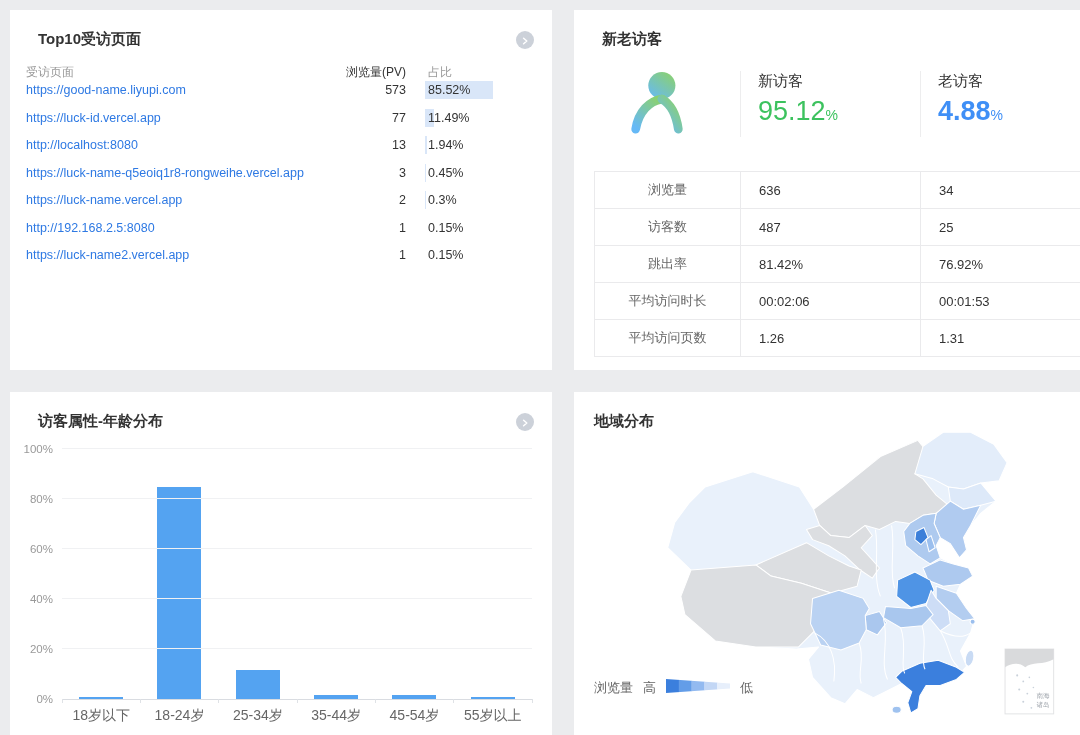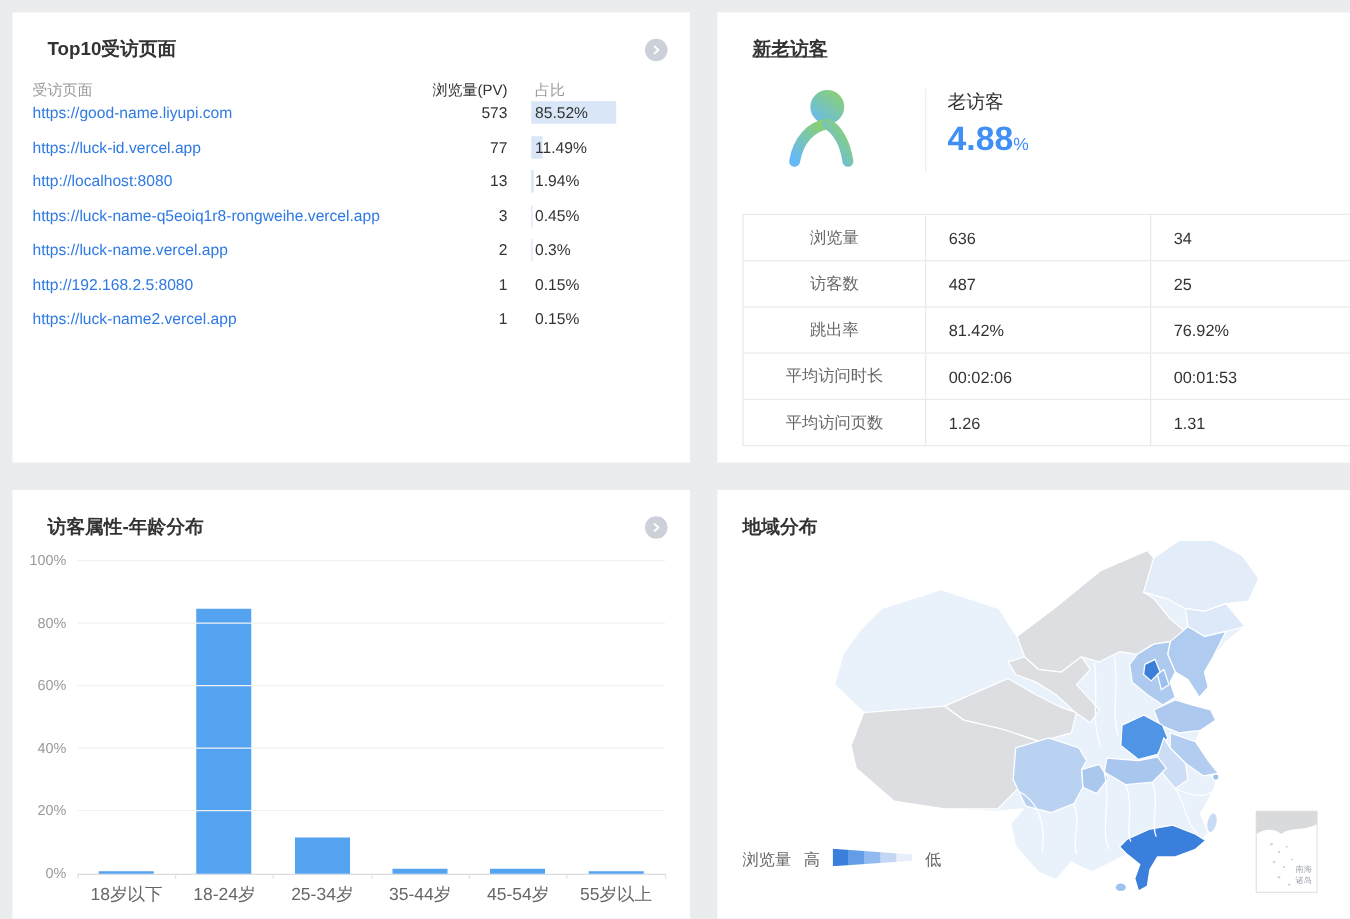--- a/index.html
+++ b/index.html
@@ -126,38 +126,44 @@
         <div class="pages-row">
           <a class="cell-page" style="color: rgb(46, 121, 227);">https://luck-name2.vercel.app</a>
           <div class="cell-pv">1</div>
           <div class="cell-ratio"><span class="ratio-text">0.15%</span></div>
         </div>
       </div>
   </div>
 </div>
 
 <div class="card" id="card-visitors">
-  <div class="card-header" style="padding-right:28px;text-decoration:underline;">
+  <div class="card-header" style="padding-right:28px;">
     <div class="card-title">新老访客</div>
   </div>
   <div class="stat-row">
     <div class="stat-icon-box">
       <span>
         <svg width="62" height="66" viewBox="0 0 64 68">
           <defs>
             <linearGradient id="persongrad" x1="85%" y1="0%" x2="10%" y2="100%">
               <stop offset="0" id="pg-stop0" stop-color="#8bd16e"></stop>
               <stop offset="1" id="pg-stop1" stop-color="#66b9f6"></stop>
             </linearGradient>
           </defs>
           <circle cx="37" cy="17" r="14" fill="url(#persongrad)"></circle>
           <path d="M10 62 C13 44 24 33 37 31" stroke="url(#persongrad)" stroke-width="9" stroke-linecap="round" fill="none"></path>
           <path d="M37 31 C46 36 52 48 54 62" stroke="url(#persongrad)" stroke-width="9" stroke-linecap="round" fill="none"></path>
         </svg>
       </span>
+    </div>
+    <div class="stat-col new">
+      <div class="stat-label">新访客</div>
+      <div>
+        <span class="stat-value" style="color: rgb(60, 194, 94);">95.12</span><span class="stat-unit" style="color: rgb(60, 194, 94);">%</span>
+      </div>
     </div>
     <div class="stat-col old">
       <div class="stat-label">老访客</div>
       <div>
         <span class="stat-value" style="color: rgb(63, 143, 246); font-weight: bold;">4.88</span><span class="stat-unit" style="color: rgb(63, 143, 246);">%</span>
       </div>
     </div>
   </div>
   <div id="metrics">
       <div class="vt-row">

